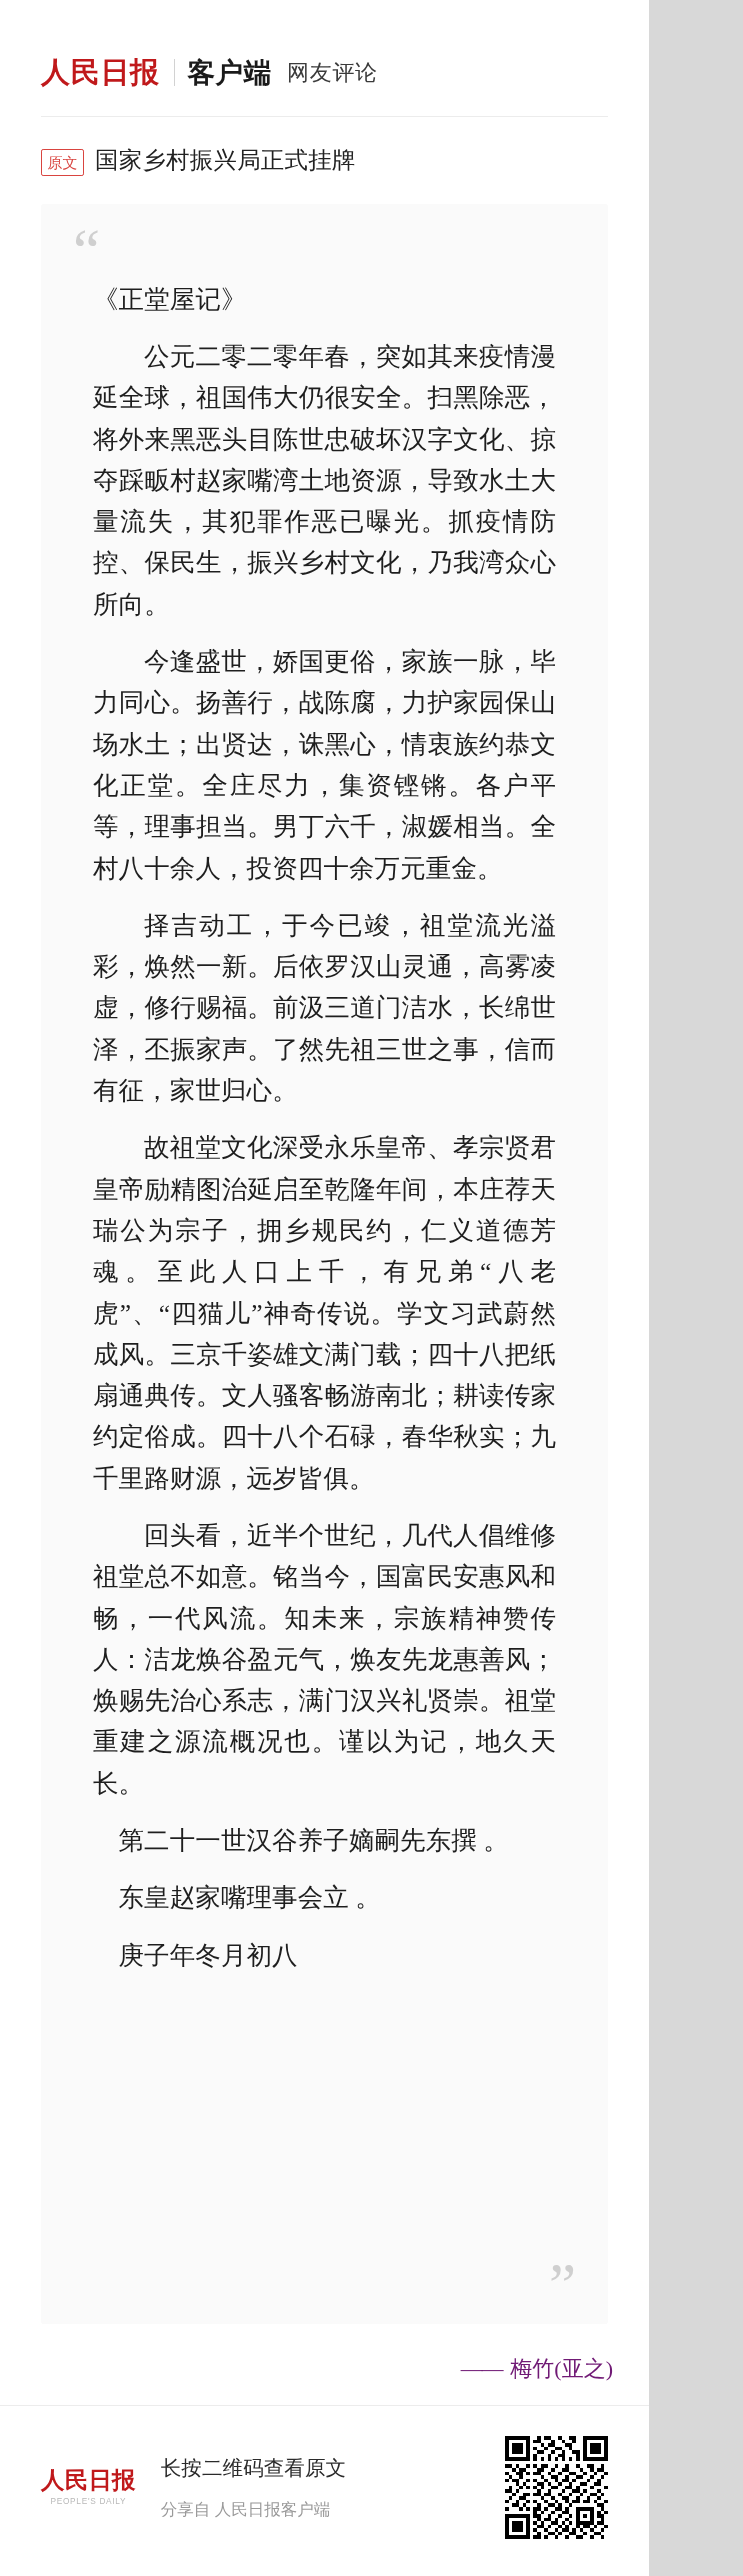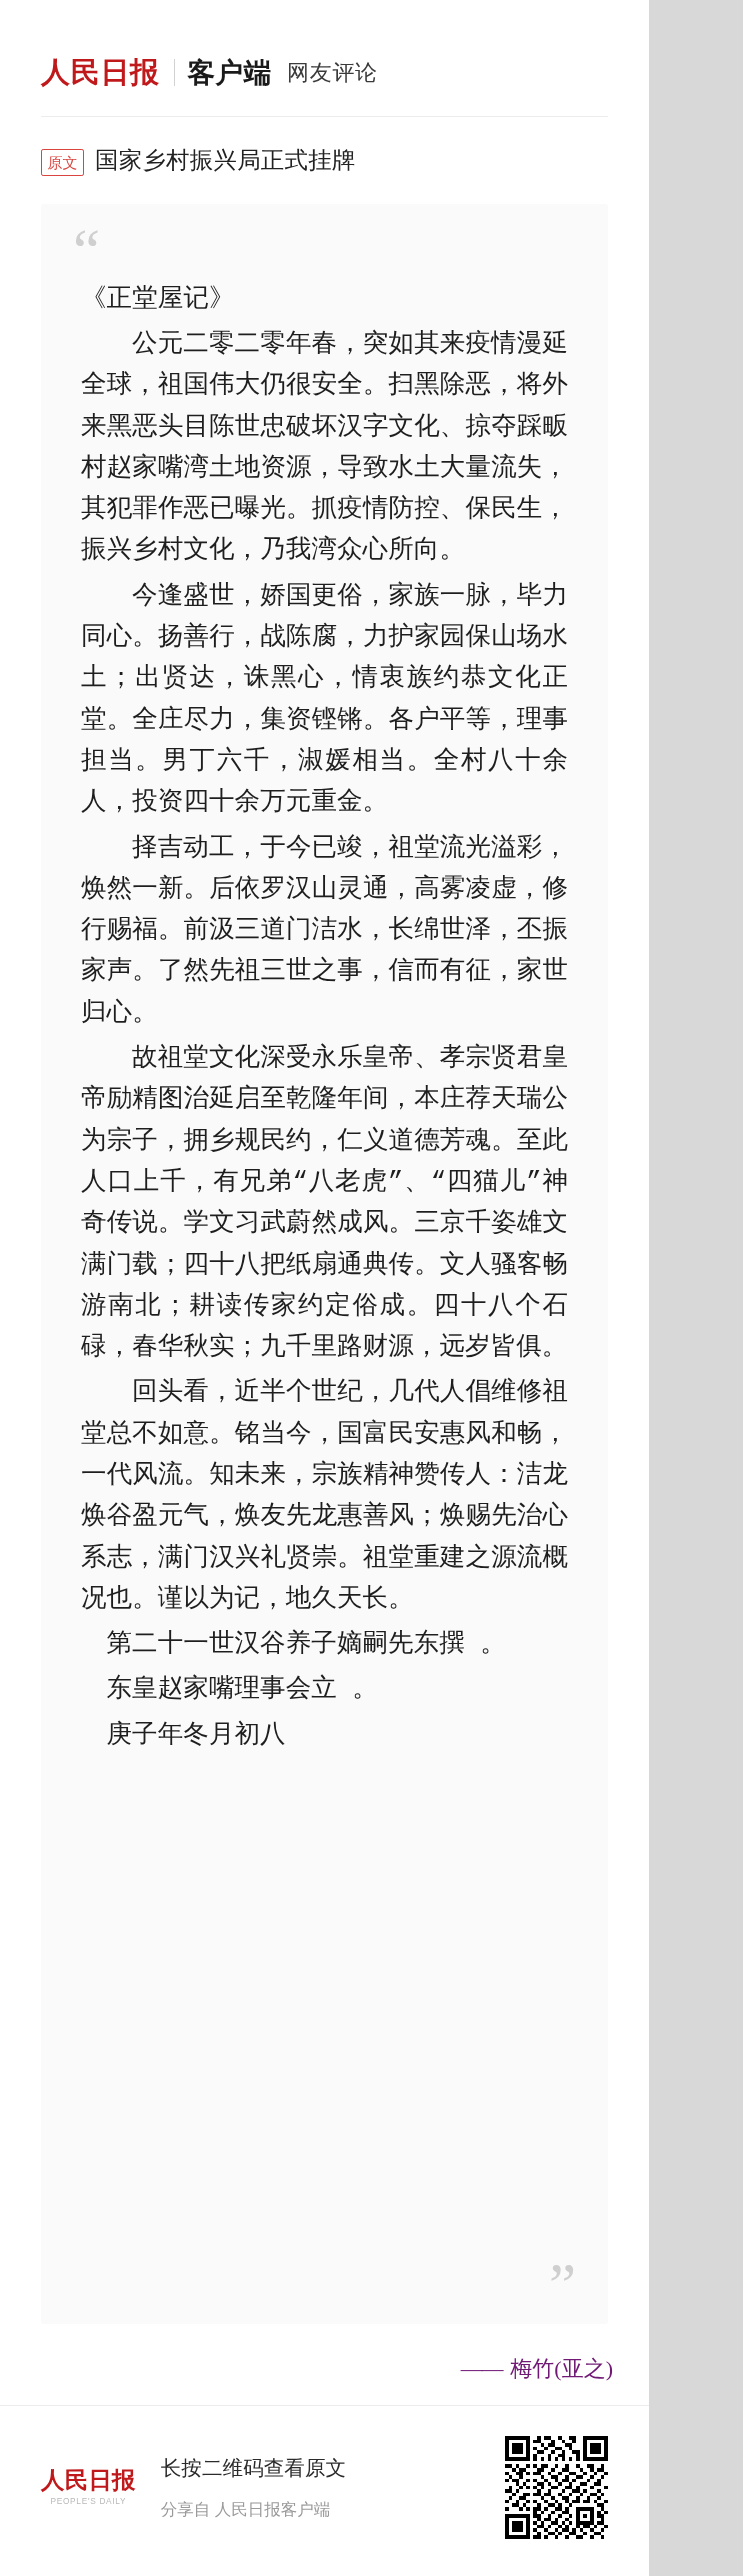--- a/index.html
+++ b/index.html
@@ -124,22 +124,21 @@
   .article {
     margin-top: 39px;
     font-family: "Liberation Serif", serif;
     font-size: 25.5px;
     line-height: 1.62;
     color: #1e1e1e;
     letter-spacing: 0.1px;
     text-align: justify;
   }
   .article p {
-    margin: 4px;
-    font-family: Liberation Mono, monospace;
+    margin: 16px;
   }
   .article p.title-line {
     text-indent: 0;
   }
   .article p.indent {
     text-indent: 2em;
   }
   .article p.indent1 {
     text-indent: 1em;
   }

